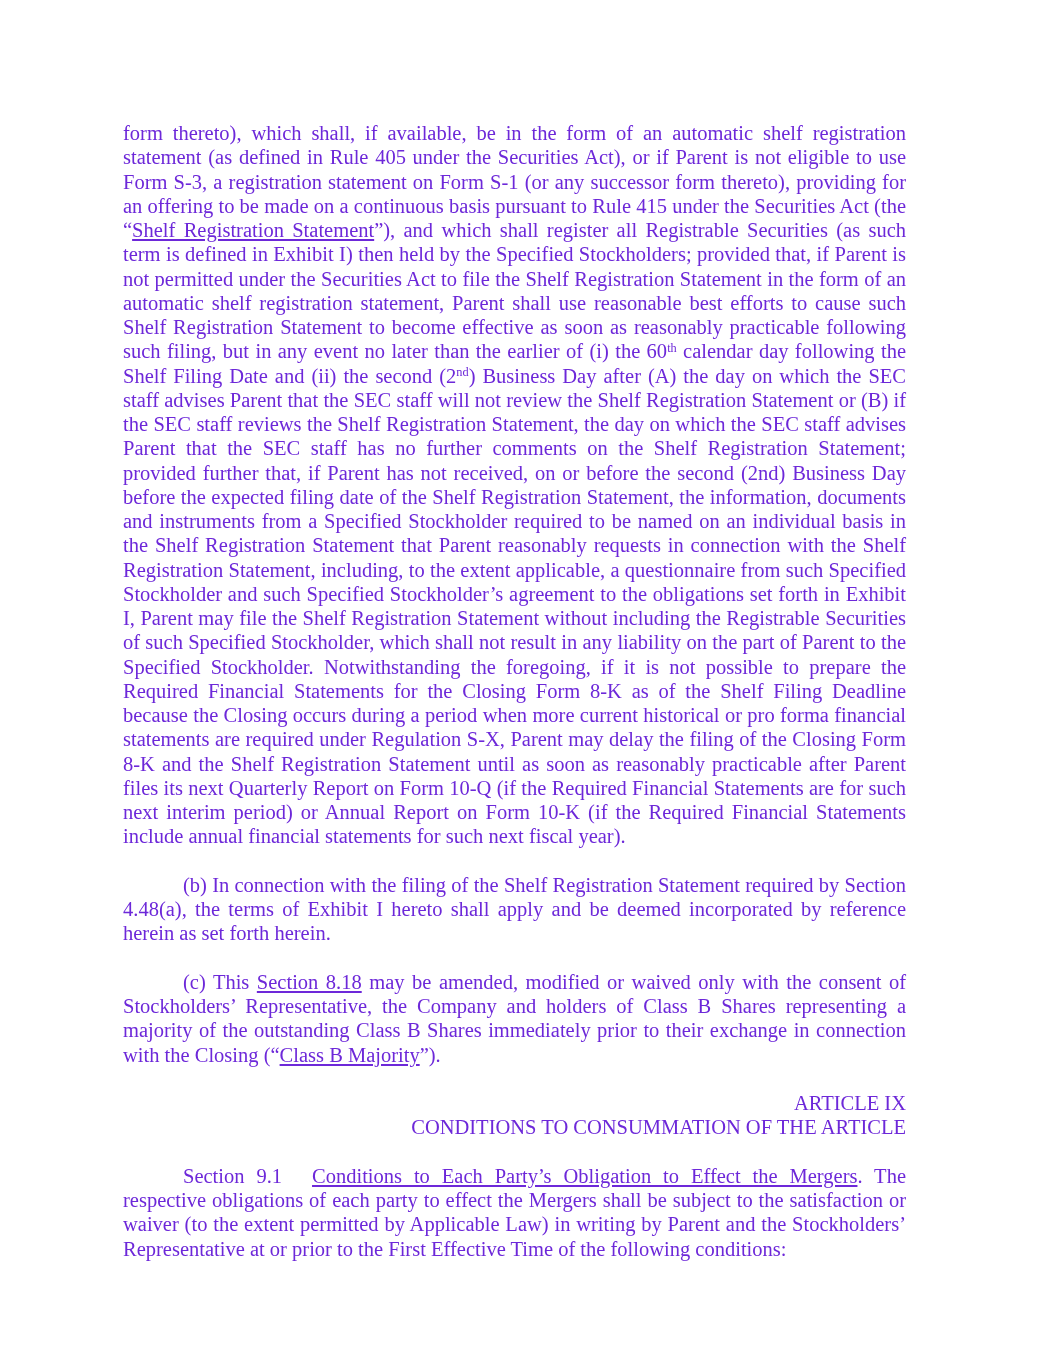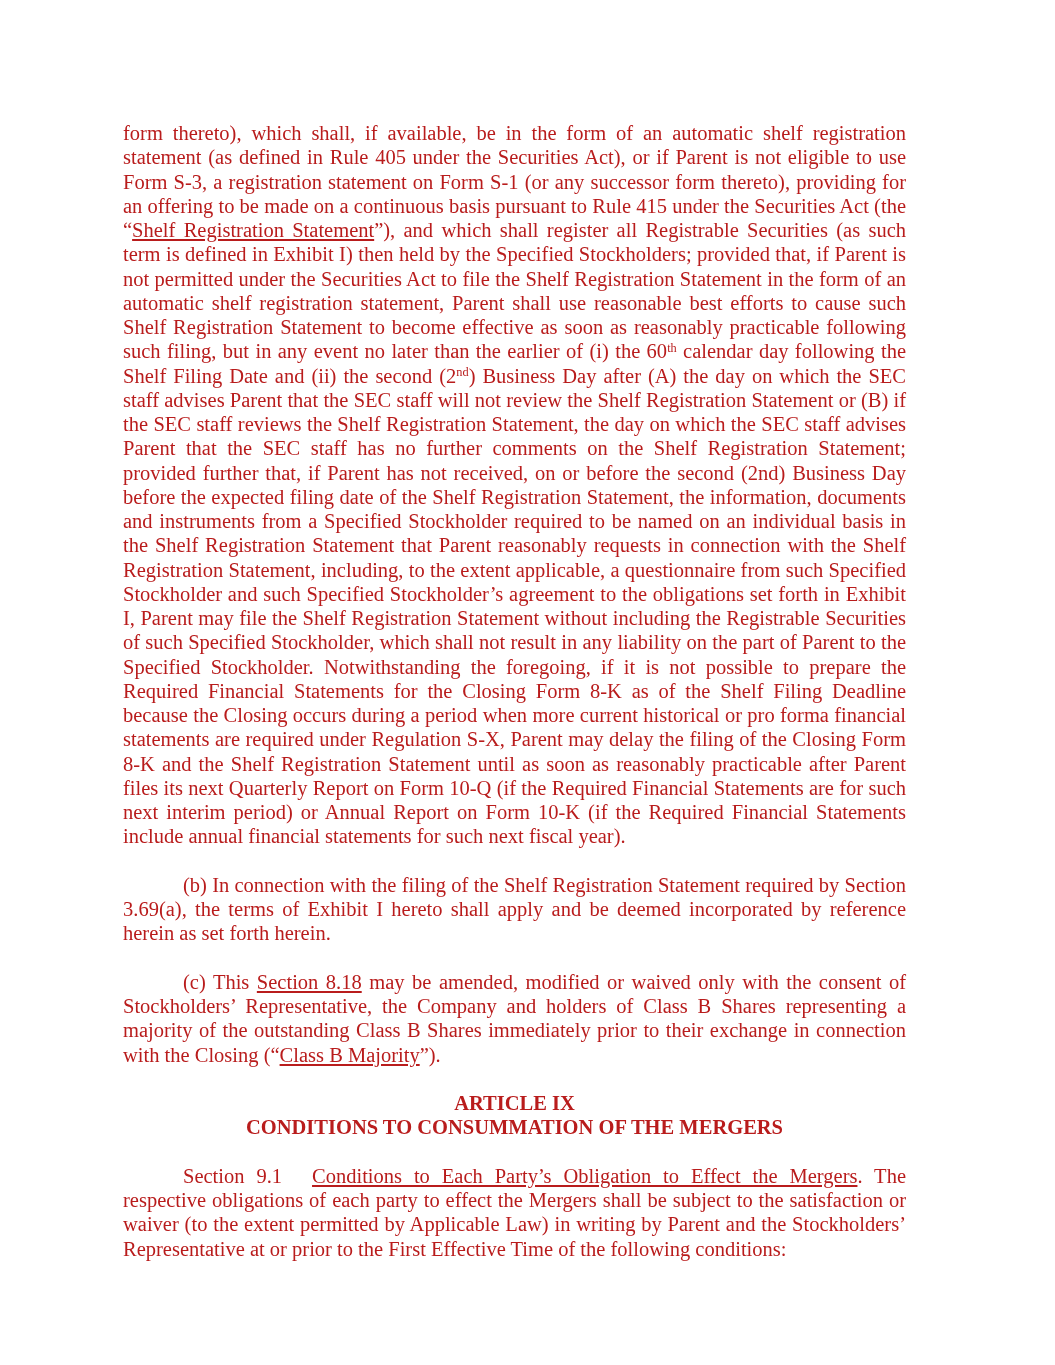--- a/index.html
+++ b/index.html
@@ -5,43 +5,43 @@
   html, body {
     margin: 0;
     padding: 0;
     background: #ffffff;
   }
   .page {
     position: relative;
     width: 1029px;
     height: 1365px;
     background: #ffffff;
-    color: #b91c1c;
+    color: #6d28d9;
     font-family: "Liberation Serif", "DejaVu Serif", serif;
     font-size: 20.5px;
     line-height: 24.25px;
     overflow: hidden;
   }
   .doc {
     position: absolute;
     left: 123px;
     right: 123px;
     top: 121px;
     text-align: justify;
   }
   .doc p {
     margin: 0 0 24.25px 0;
   }
   .indent {
     text-indent: 60px;
   }
   .heading-block {
     margin: 0 0 24.25px 0;
-    text-align: center;
-    font-weight: bold;
+    text-align: right;
+    font-weight: normal;
   }
   .heading-line {
     display: block;
   }
   .u {
     text-decoration: underline;
   }
   sup.sup {
     font-size: 0.6em;
     line-height: 0;
@@ -62,26 +62,26 @@
   }
 </style>
 </head>
 <body>
 
 <div class="page">
   <main class="doc">
 
     <p class="body-text"><span>form thereto), which shall, if available, be in the form of an automatic shelf registration statement (as defined in Rule 405 under the Securities Act), or if Parent is not eligible to use Form S-3, a registration statement on Form S-1 (or any successor form thereto), providing for an offering to be made on a continuous basis pursuant to Rule 415 under the Securities Act (the “</span><span class="u">Shelf Registration Statement</span><span>”), and which shall register all Registrable Securities (as such term is defined in Exhibit I) then held by the Specified Stockholders; provided that, if Parent is not permitted under the Securities Act to file the Shelf Registration Statement in the form of an automatic shelf registration statement, Parent shall use reasonable best efforts to cause such Shelf Registration Statement to become effective as soon as reasonably practicable following such filing, but in any event no later than the earlier of (i) the 60</span><sup class="sup">th</sup><span> calendar day following the Shelf Filing Date and (ii) the second (2</span><sup class="sup">nd</sup><span>) Business Day after (A) the day on which the SEC staff advises Parent that the SEC staff will not review the Shelf Registration Statement or (B) if the SEC staff reviews the Shelf Registration Statement, the day on which the SEC staff advises Parent that the SEC staff has no further comments on the Shelf Registration Statement; provided further that, if Parent has not received, on or before the second (2nd) Business Day before the expected filing date of the Shelf Registration Statement, the information, documents and instruments from a Specified Stockholder required to be named on an individual basis in the Shelf Registration Statement that Parent reasonably requests in connection with the Shelf Registration Statement, including, to the extent applicable, a questionnaire from such Specified Stockholder and such Specified Stockholder’s agreement to the obligations set forth in Exhibit I, Parent may file the Shelf Registration Statement without including the Registrable Securities of such Specified Stockholder, which shall not result in any liability on the part of Parent to the Specified Stockholder. Notwithstanding the foregoing, if it is not possible to prepare the Required Financial Statements for the Closing Form 8-K as of the Shelf Filing Deadline because the Closing occurs during a period when more current historical or pro forma financial statements are required under Regulation S-X, Parent may delay the filing of the Closing Form 8-K and the Shelf Registration Statement until as soon as reasonably practicable after Parent files its next Quarterly Report on Form 10-Q (if the Required Financial Statements are for such next interim period) or Annual Report on Form 10-K (if the Required Financial Statements include annual financial statements for such next fiscal year).</span></p>
 
-    <p class="body-text indent"><span>(b) In connection with the filing of the Shelf Registration Statement required by Section 3.69(a), the terms of Exhibit I hereto shall apply and be deemed incorporated by reference herein as set forth herein.</span></p>
+    <p class="body-text indent"><span>(b) In connection with the filing of the Shelf Registration Statement required by Section 4.48(a), the terms of Exhibit I hereto shall apply and be deemed incorporated by reference herein as set forth herein.</span></p>
 
     <p class="body-text indent"><span>(c) This </span><span class="u">Section 8.18</span><span> may be amended, modified or waived only with the consent of Stockholders’ Representative, the Company and holders of Class B Shares representing a majority of the outstanding Class B Shares immediately prior to their exchange in connection with the Closing (“</span><span class="u">Class B Majority</span><span>”).</span></p>
 
     <div class="heading-block">
       <span class="heading-line">ARTICLE IX</span>
-      <span class="heading-line">CONDITIONS TO CONSUMMATION OF THE MERGERS</span>
+      <span class="heading-line">CONDITIONS TO CONSUMMATION OF THE ARTICLE</span>
     </div>
 
     <p class="body-text indent"><span>Section 9.1</span><span class="tab"></span><span class="u">Conditions to Each Party’s Obligation to Effect the Mergers</span><span>. The respective obligations of each party to effect the Mergers shall be subject to the satisfaction or waiver (to the extent permitted by Applicable Law) in writing by Parent and the Stockholders’ Representative at or prior to the First Effective Time of the following conditions:</span></p>
 
   </main>
 
 </div>
 
 </body></html>

